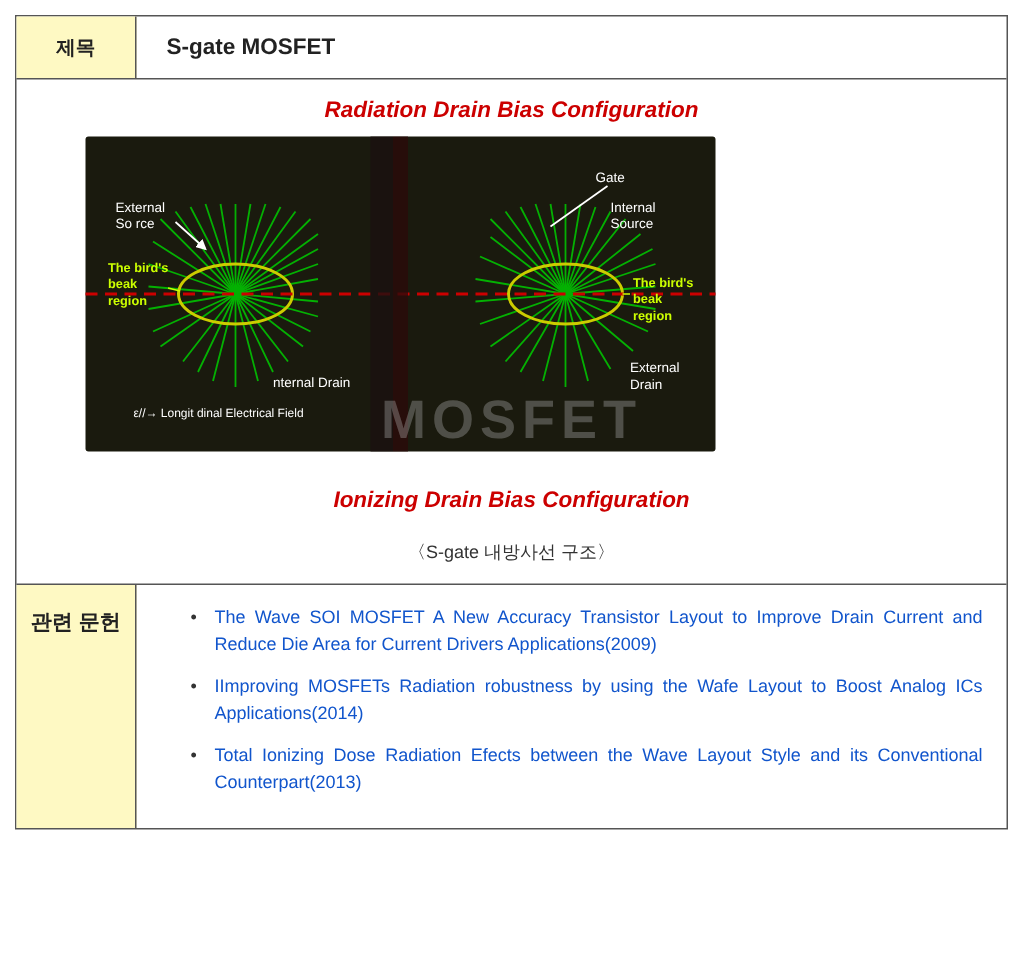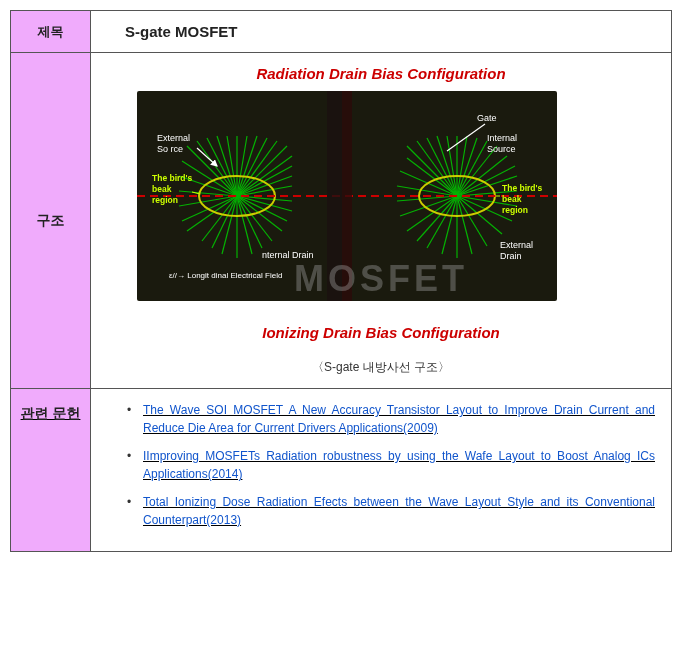--- a/index.html
+++ b/index.html
@@ -15,26 +15,25 @@
       width: 662px;
       border: 1.5px solid #555;
       border-collapse: collapse;
     }
     .row {
       display: flex;
       border-bottom: 1.5px solid #555;
     }
     .row:last-child {
       border-bottom: none;
-      text-decoration: underline;
     }
     .label-cell {
       width: 80px;
       min-width: 80px;
-      background: #f0abfc;
+      background: #fef9c3;
       border-right: 1.5px solid #555;
       display: flex;
       align-items: center;
       justify-content: center;
       font-size: 14px;
       font-weight: bold;
       color: #222;
       padding: 10px 5px;
     }
     .content-cell {
@@ -49,21 +48,20 @@
       font-size: 13px;
       font-weight: bold;
     }
     .title-row .content-cell {
       justify-content: flex-end;
       align-items: flex-start;
       font-size: 14px;
       font-weight: bold;
       color: #222;
       padding-left: 20px;
-      margin-left: 14px;
     }
     .diagram-title-top {
       text-align: center;
       color: #cc0000;
       font-size: 15px;
       font-weight: bold;
       margin-bottom: 4px;
       font-style: italic;
     }
     .diagram-title-bottom {
@@ -126,21 +124,20 @@
 <div class="table-container">
 
   <div class="row title-row">
     <div class="label-cell">제목</div>
     <div class="content-cell">
       <span style="font-size:15px;font-weight:bold;color:#222;">S-gate  MOSFET</span>
     </div>
   </div>
 
   <div class="row">
-    <div class="label-cell">구조</div>
     <div class="content-cell">
       <div class="diagram-title-top">Radiation Drain Bias Configuration</div>
 
       <div class="diagram-svg-container" style="position:relative;">
         <svg width="480" height="230" viewBox="0 0 480 230" xmlns="http://www.w3.org/2000/svg">
 
           <rect x="30" y="5" width="420" height="210" fill="#1a1a0e" rx="2"></rect>
 
           <g stroke="#00cc00" stroke-width="1.2" opacity="0.85">
 

